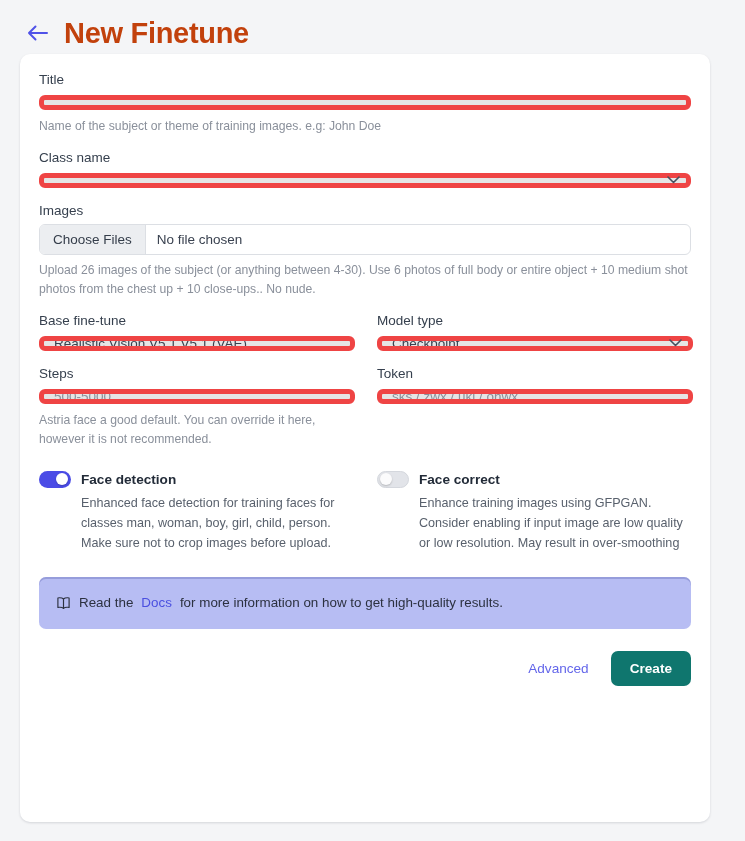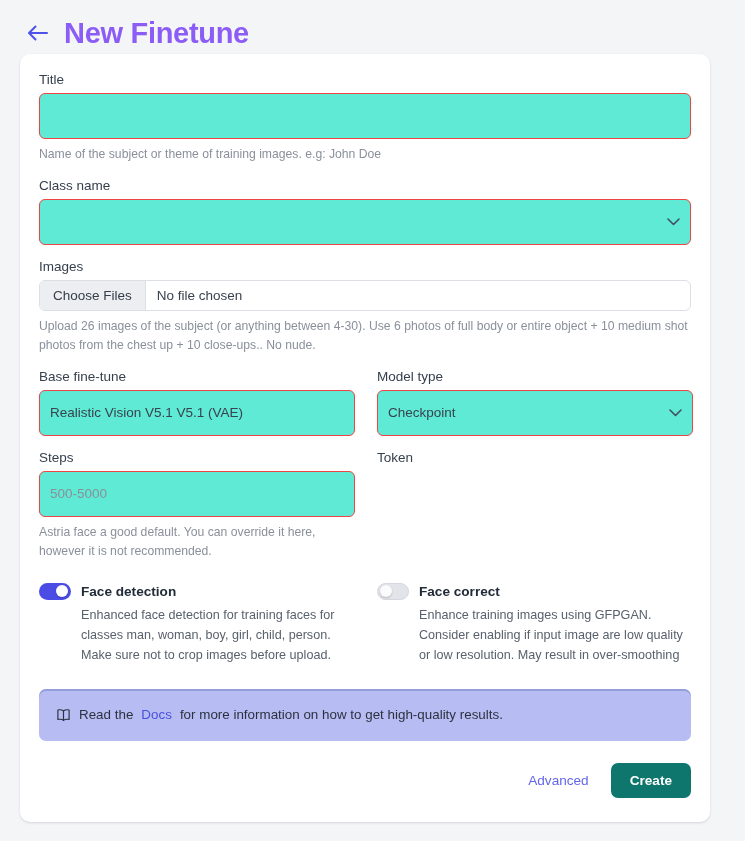--- a/index.html
+++ b/index.html
@@ -21,21 +21,21 @@
   .back-arrow {
     width: 28px; height: 28px;
     display: flex; align-items: center; justify-content: center;
     color: #4f52e8;
     cursor: pointer;
     margin-right: 12px;
   }
   .page-title {
     font-size: 29px;
     font-weight: bold;
-    color: #8b5cf6;
+    color: #c2410c;
     letter-spacing: -0.3px;
     line-height: 1;
   }
 
   
   .card {
     position: absolute;
     left: 20px; top: 54px;
     width: 690px; height: 768px;
     background: #ffffff;
@@ -46,24 +46,24 @@
 
   .field { margin-bottom: 0; }
   .label {
     font-size: 13.5px;
     color: #36404e;
     margin-bottom: 6px;
     display: block;
   }
   .input {
     width: 100%;
-    height: 46px;
-    border: 1px solid #ef4444;
+    height: 15px;
+    border: 5px solid #ef4444;
     border-radius: 6px;
-    background: #5eead4;
+    background: #e5e5e5;
     font-size: 13.5px;
     color: #333b47;
     padding: 0 10px;
     font-family: "Liberation Sans", sans-serif;
     outline: none;
   }
   .input::placeholder { color: #8a909b; }
   .input.value-text { color: #3a4250; }
   .hint {
     font-size: 12.2px;
@@ -265,20 +265,21 @@
       </div>
 
       <div class="row2 mt14">
         <div class="col">
           <label class="label">Steps</label>
           <input class="input" type="text" placeholder="500-5000" style="">
           <div class="hint">Astria face a good default. You can override it here, however it is not recommended.</div>
         </div>
         <div class="col">
           <label class="label">Token</label>
+          <input class="input" type="text" placeholder="sks / zwx / ukj / ohwx" style="">
         </div>
       </div>
 
       <div class="toggles">
         <div class="toggle-col">
           <div class="toggle-head">
             <div class="switch on">
               <span class="knob"></span>
             </div>
             <span class="toggle-title">Face detection</span>

